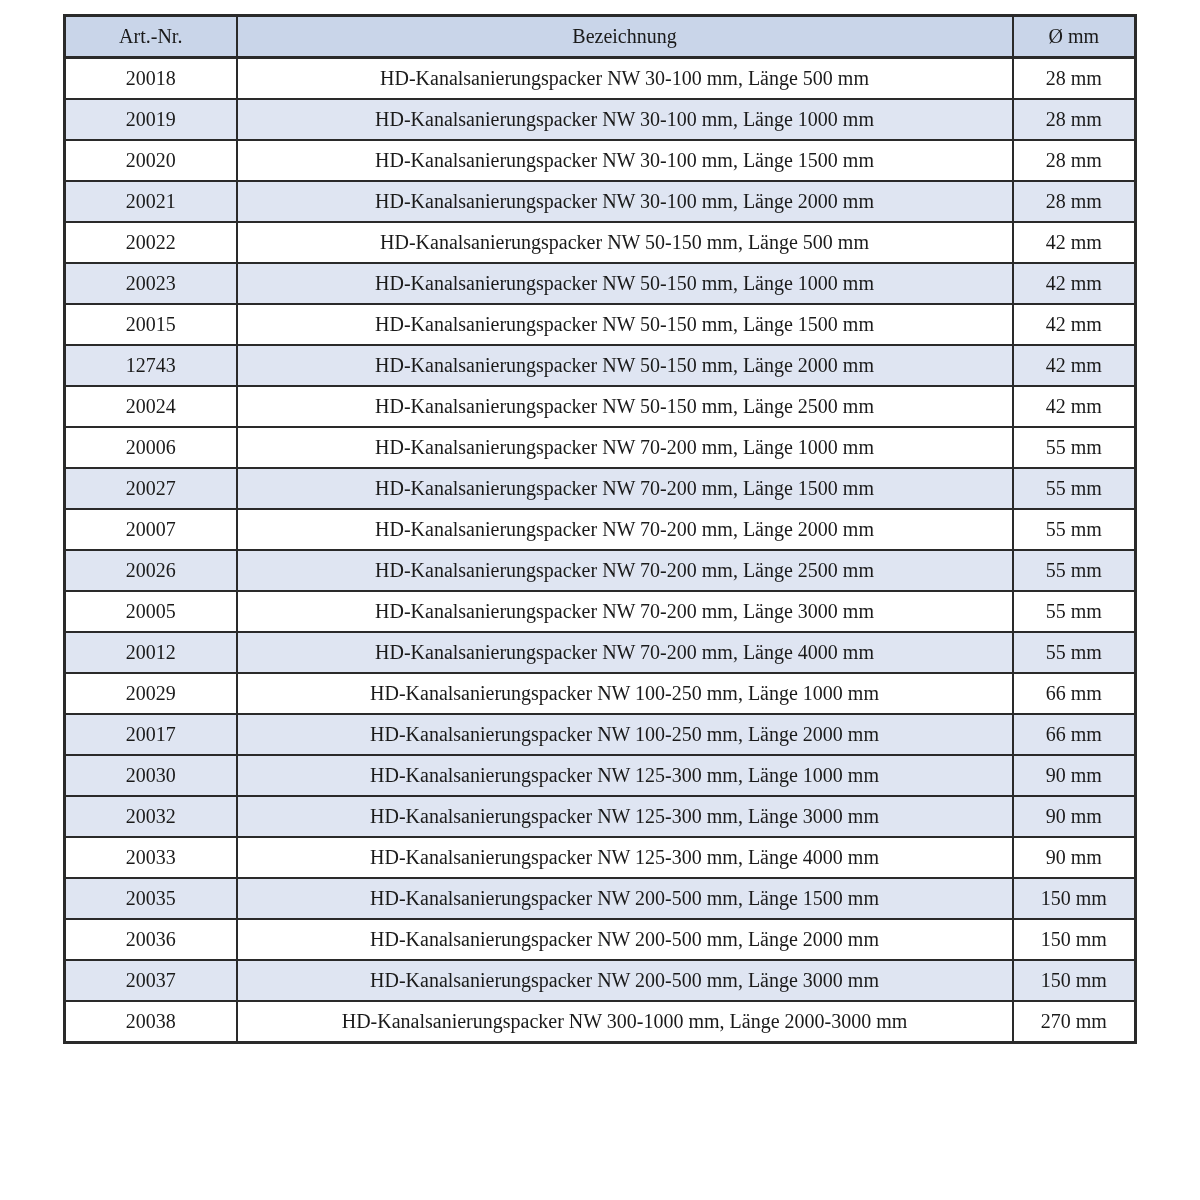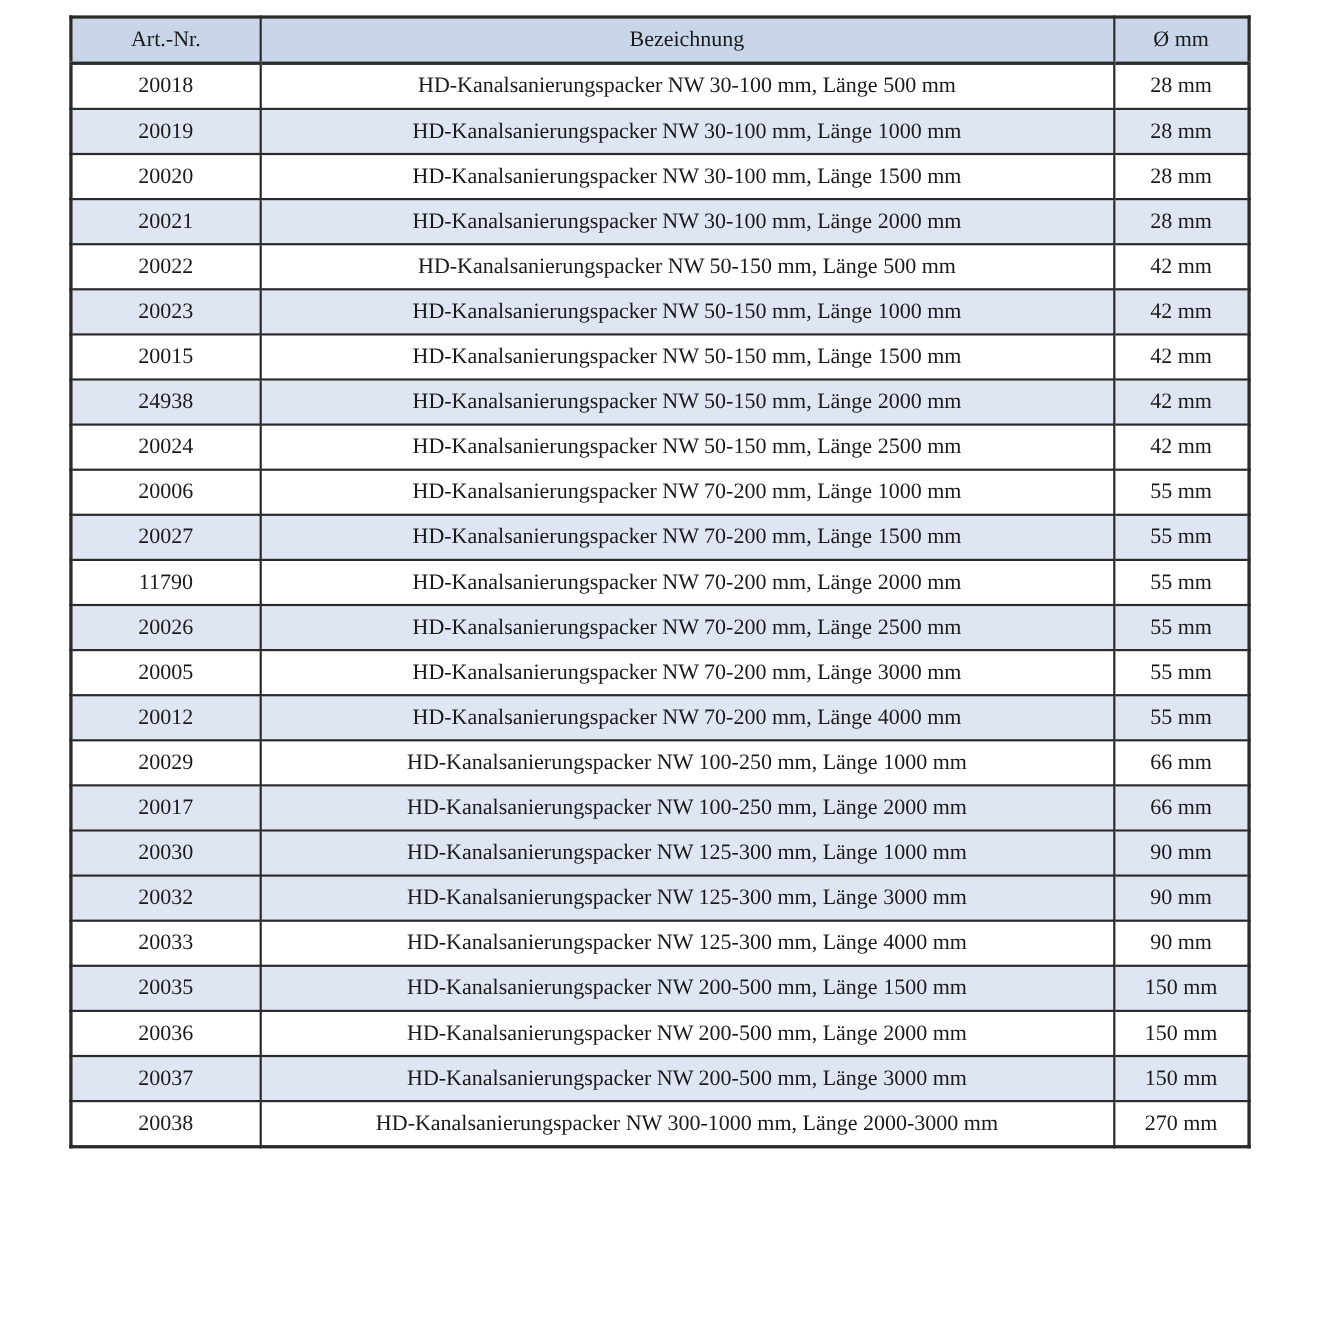--- a/index.html
+++ b/index.html
@@ -100,41 +100,41 @@
           <td>20023</td>
           <td>HD-Kanalsanierungspacker NW 50-150 mm, Länge 1000 mm</td>
           <td>42 mm</td>
         </tr>
         <tr>
           <td>20015</td>
           <td>HD-Kanalsanierungspacker NW 50-150 mm, Länge 1500 mm</td>
           <td>42 mm</td>
         </tr>
         <tr class="alt">
-          <td>24938</td>
+          <td>12743</td>
           <td>HD-Kanalsanierungspacker NW 50-150 mm, Länge 2000 mm</td>
           <td>42 mm</td>
         </tr>
         <tr>
           <td>20024</td>
           <td>HD-Kanalsanierungspacker NW 50-150 mm, Länge 2500 mm</td>
           <td>42 mm</td>
         </tr>
         <tr>
           <td>20006</td>
           <td>HD-Kanalsanierungspacker NW 70-200 mm, Länge 1000 mm</td>
           <td>55 mm</td>
         </tr>
         <tr class="alt">
           <td>20027</td>
           <td>HD-Kanalsanierungspacker NW 70-200 mm, Länge 1500 mm</td>
           <td>55 mm</td>
         </tr>
         <tr>
-          <td>11790</td>
+          <td>20007</td>
           <td>HD-Kanalsanierungspacker NW 70-200 mm, Länge 2000 mm</td>
           <td>55 mm</td>
         </tr>
         <tr class="alt">
           <td>20026</td>
           <td>HD-Kanalsanierungspacker NW 70-200 mm, Länge 2500 mm</td>
           <td>55 mm</td>
         </tr>
         <tr>
           <td>20005</td>

